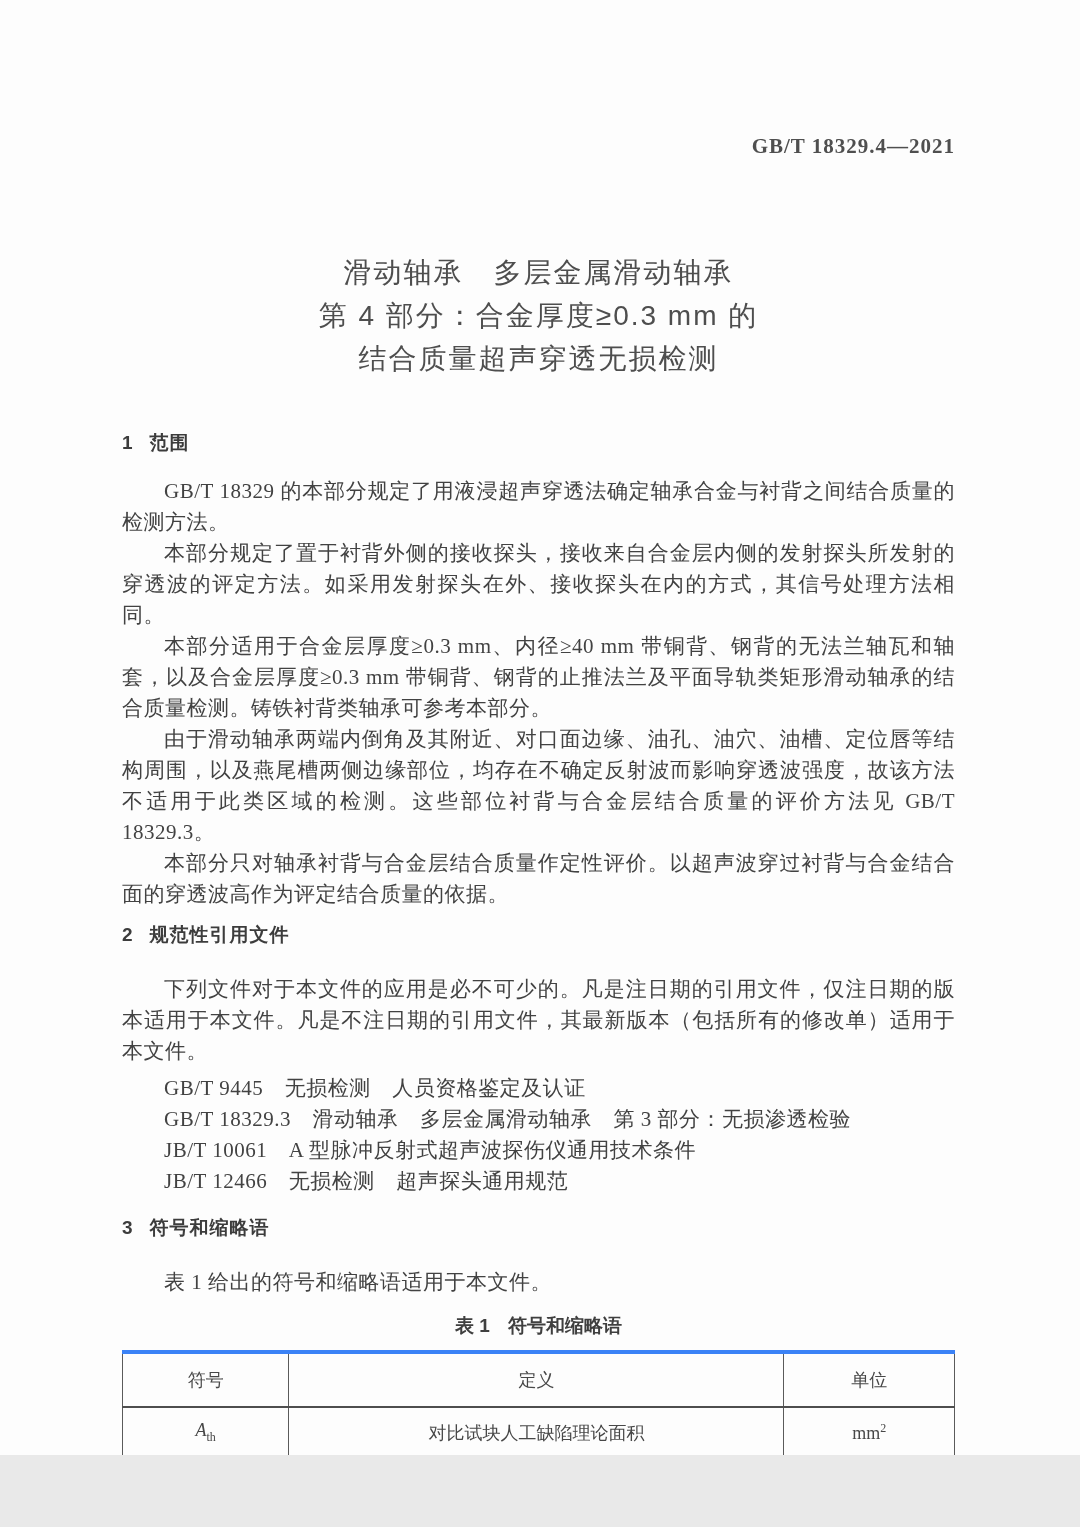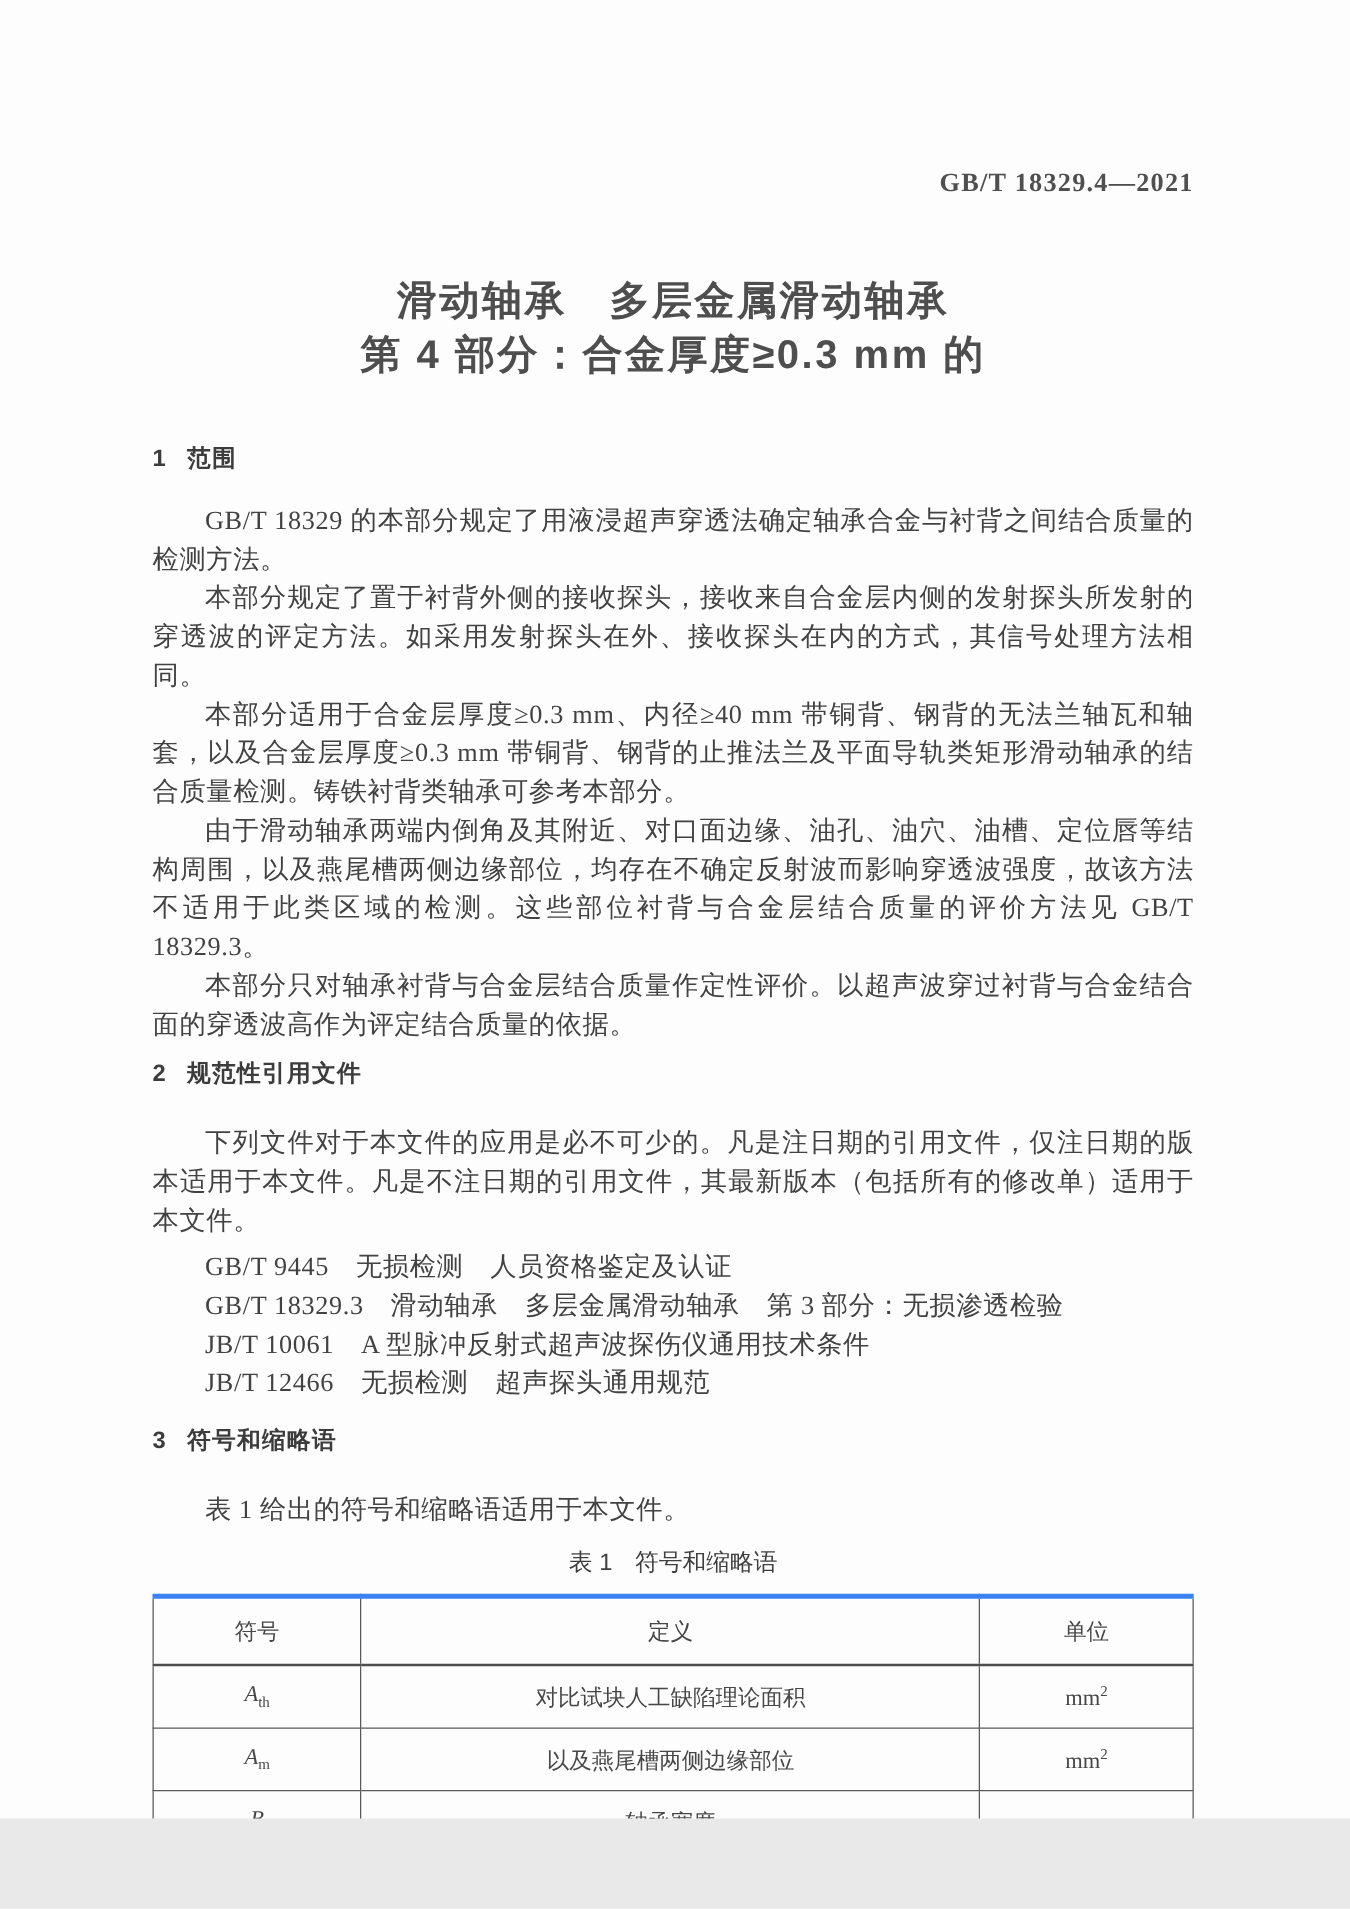--- a/index.html
+++ b/index.html
@@ -7,23 +7,23 @@
     width:1080px;height:1455px;background:#fdfdfd;margin:0 auto;
     box-sizing:border-box;padding:0 125px 0 122px;overflow:hidden;
     font-family:"Liberation Serif", serif;color:#424242;position:relative;
   }
   .doc-code{
     padding-top:133px;text-align:right;
     font-family:"Liberation Serif", serif;font-weight:bold;
     font-size:21px;line-height:26px;color:#4f4f4f;letter-spacing:1px;
   }
   .doc-title{
-    margin:60px 0 0 0;text-align:center;font-weight:bold;
+    margin:92px 0 0 0;text-align:center;font-weight:normal;
     font-family:"Liberation Sans", sans-serif;color:#4e4e4e;
-    font-size:32px;line-height:43px;
+    font-size:28px;line-height:43px;
   }
   .doc-title .title-line{display:block;letter-spacing:2px;}
   .section-heading{
     font-family:"Liberation Sans", sans-serif;font-weight:bold;
     font-size:19px;line-height:26px;color:#3c3c3c;letter-spacing:1px;
   }
   .sh-1{margin-top:50px;}
   .sh-2{margin-top:12px;}
   .sh-3{margin-top:18px;}
   .sec-num{margin-right:16px;}
@@ -33,21 +33,21 @@
     text-align:justify;letter-spacing:0.5px;
   }
   .paras{margin-top:20px;}
   .paras p{text-indent:2em;}
   .intro-para{margin-top:26px;text-indent:2em;}
   .s3-para{margin-top:26px;text-indent:2em;}
   .refs{margin-top:6px;}
   .refs p{padding-left:2em;}
   .table-caption{
     margin-top:15px;text-align:center;
-    font-family:"Liberation Sans", sans-serif;font-weight:normal;
+    font-family:"Liberation Sans", sans-serif;font-weight:bold;
     font-size:19px;line-height:26px;color:#3f3f3f;
   }
   .table-caption .cap-label{margin-right:18px;}
   .symbols-table{
     margin-top:11px;width:100%;border-collapse:collapse;table-layout:fixed;
     font-size:18px;color:#474747;
     border-top:4px solid #3b82f6;border-bottom:2px solid #555;
   }
   .symbols-table th,.symbols-table td{
     border:1px solid #5a5a5a;text-align:center;vertical-align:middle;
@@ -66,20 +66,21 @@
 </head>
 <body>
 
 <div class="page">
 
   <div class="doc-code">GB/T 18329.4—2021</div>
 
   <h1 class="doc-title">
     <span class="title-line">滑动轴承　多层金属滑动轴承</span>
     <span class="title-line">第 4 部分：合金厚度≥0.3 mm 的</span>
+    <span class="title-line">结合质量超声穿透无损检测</span>
   </h1>
 
   <div class="section-heading sh-1">
     <span class="sec-num">1</span><span class="sec-title">范围</span>
   </div>
 
   <div class="paras body-text">
     <p>GB/T 18329 的本部分规定了用液浸超声穿透法确定轴承合金与衬背之间结合质量的检测方法。</p>
     <p>本部分规定了置于衬背外侧的接收探头，接收来自合金层内侧的发射探头所发射的穿透波的评定方法。如采用发射探头在外、接收探头在内的方式，其信号处理方法相同。</p>
     <p>本部分适用于合金层厚度≥0.3 mm、内径≥40 mm 带铜背、钢背的无法兰轴瓦和轴套，以及合金层厚度≥0.3 mm 带铜背、钢背的止推法兰及平面导轨类矩形滑动轴承的结合质量检测。铸铁衬背类轴承可参考本部分。</p>

